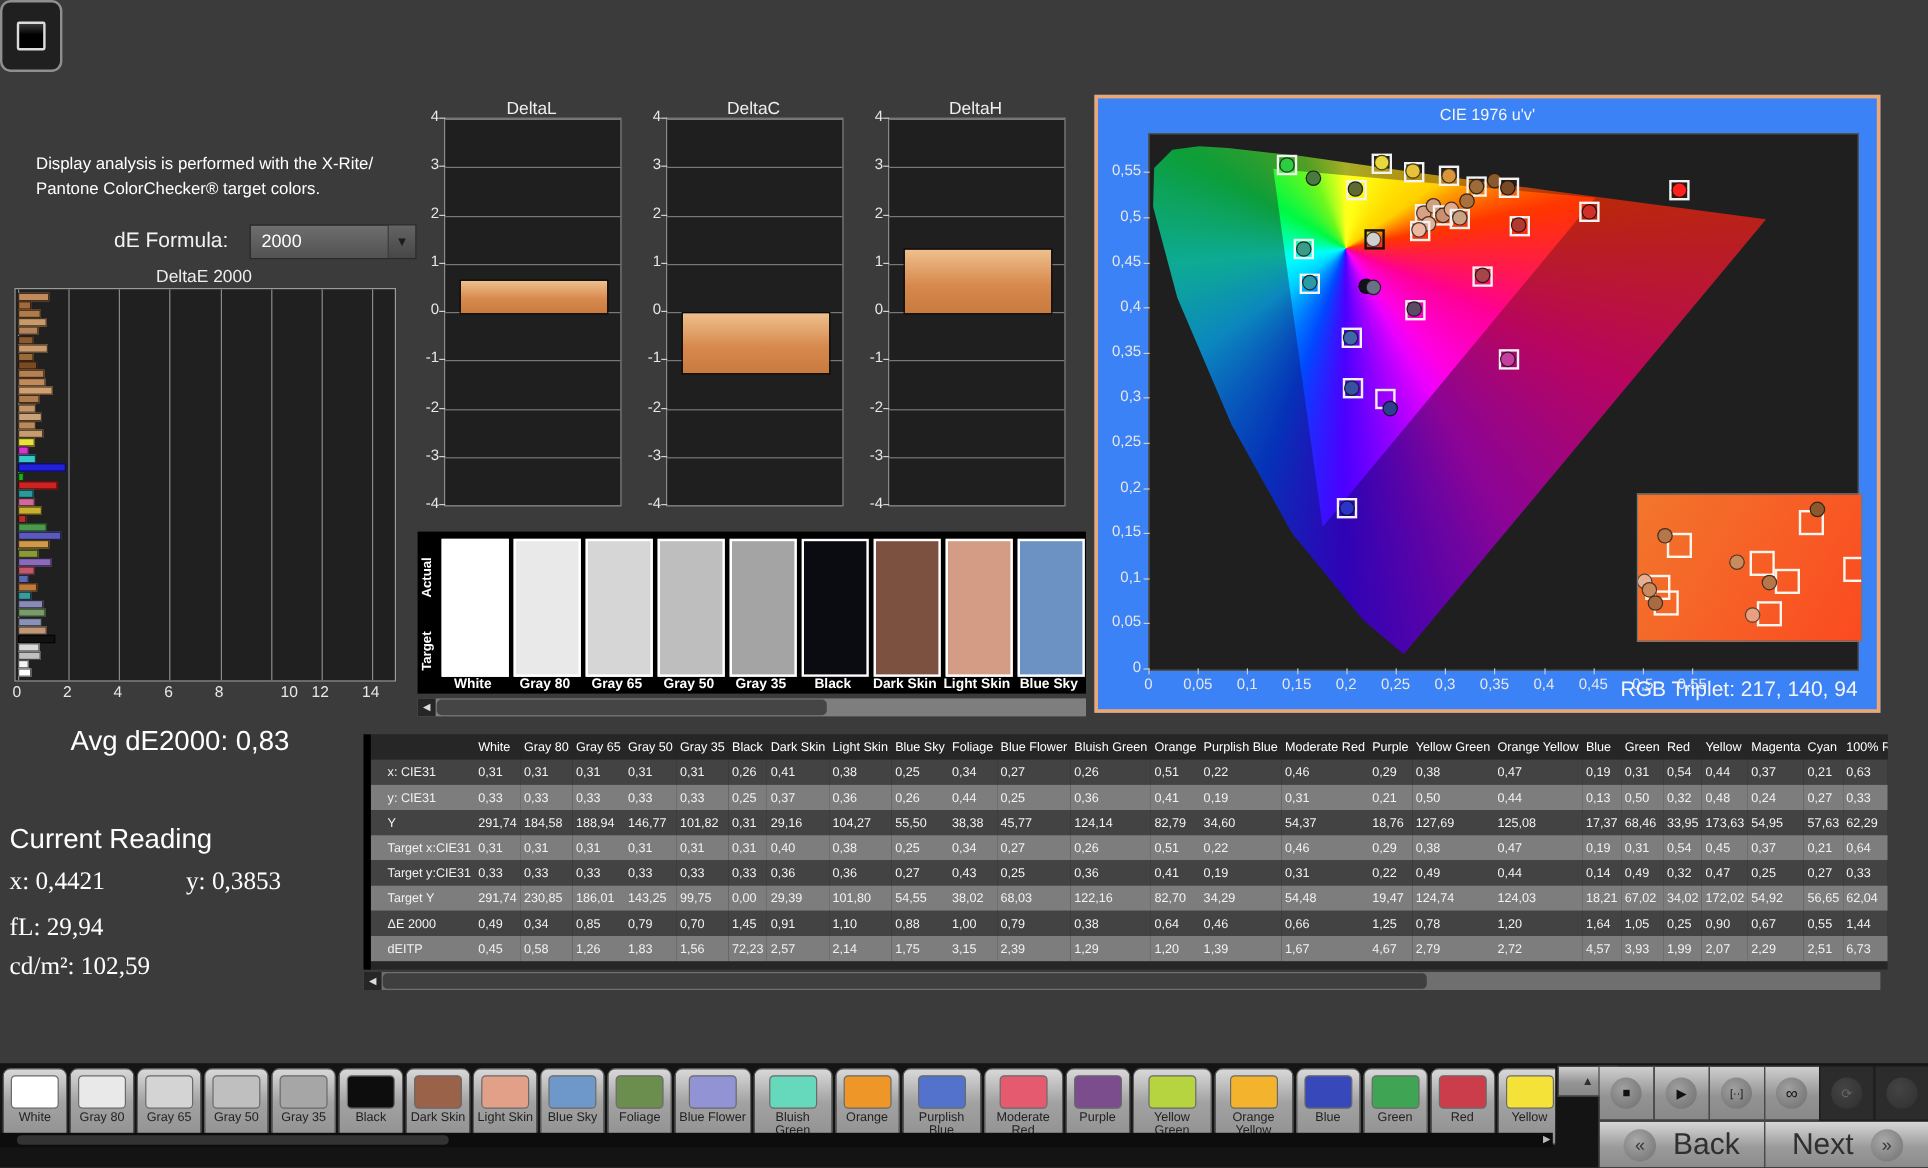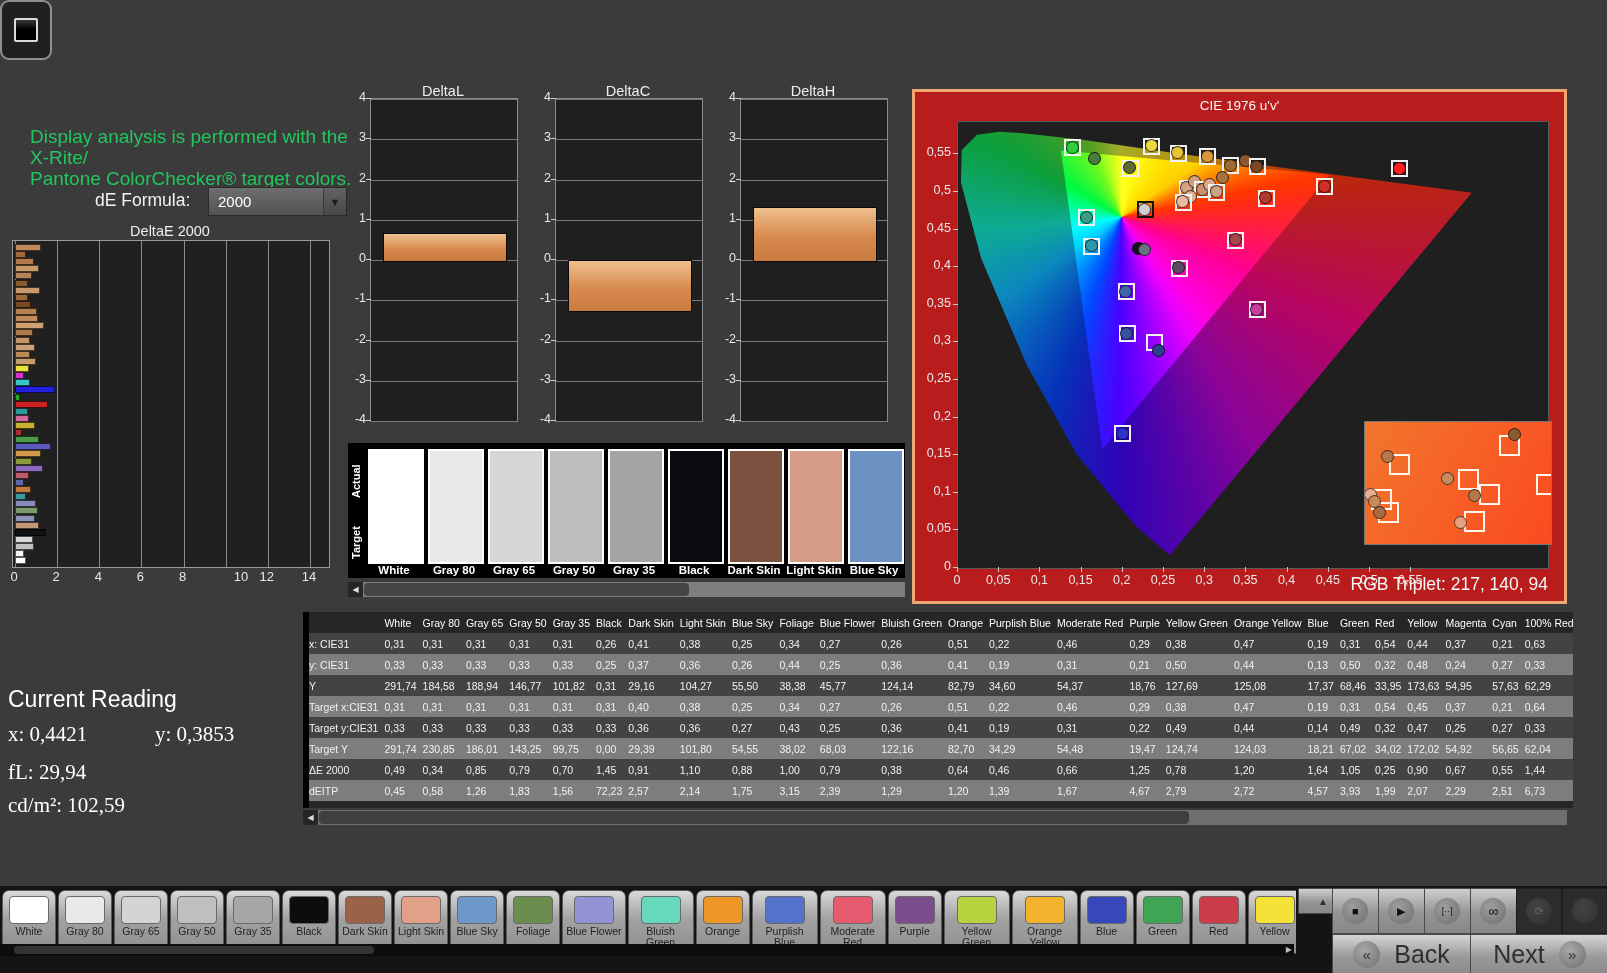--- a/index.html
+++ b/index.html
@@ -1,21 +1,21 @@
 <!DOCTYPE html>
 <html><head>
 <meta charset="utf-8">
 <style>
   html,body{margin:0;padding:0;background:#222;}
   #root{position:relative;width:1607px;height:973px;background:#3b3b3b;overflow:hidden;
         font-family:"Liberation Sans",sans-serif;color:#f2f2f2;}
   .abs{position:absolute;}
   
   #app-title{left:6px;top:64px;font-size:42px;color:#faf6ee;letter-spacing:.5px;}
-  #app-desc{left:30px;top:126px;width:330px;font-size:19px;line-height:21px;color:#22c55e;}
+  #app-desc{left:30px;top:126px;width:330px;font-size:14px;line-height:21px;color:#ffffff;}
   #formula-label{left:95px;top:190px;font-size:17.5px;}
   #formula-select{left:208px;top:187px;width:137px;height:27px;background:linear-gradient(#6e6e6e,#525252);
       border:1px solid #2a2a2a;display:flex;align-items:center;cursor:default;}
   #formula-select .val{flex:1;padding-left:9px;font-size:15px;color:#fff;}
   #formula-select .dd{width:22px;height:100%;display:flex;align-items:center;justify-content:center;
       background:linear-gradient(#636363,#474747);border-left:1px solid #3a3a3a;color:#1c1c1c;font-size:11px;}
   #deltae-title{left:12px;top:223px;width:316px;text-align:center;font-size:14.5px;color:#eee;}
   #deltae-plot{left:12px;top:240px;width:316px;height:326px;background:#202020;border:1px solid #9a9a9a;overflow:hidden;}
   .vline{position:absolute;top:0;bottom:0;width:1px;background:#8a8a8a;}
   .de-bar{position:absolute;height:5px;border:1px solid rgba(0,0,0,.65);}
@@ -33,21 +33,21 @@
   #swatch-panel{left:348px;top:443px;width:557px;height:135px;background:#000;overflow:hidden;}
   .rot-label{position:absolute;left:2px;width:16px;font-size:11px;font-weight:bold;color:#fff;
       writing-mode:vertical-rl;transform:rotate(180deg);text-align:center;}
   .mid-sw{position:absolute;top:6px;width:52px;height:111px;border:2px solid #fff;}
   .mid-sw-label{position:absolute;top:121px;width:58px;text-align:center;font-size:11.5px;font-weight:bold;color:#fff;white-space:nowrap;}
   .scrollbar{position:absolute;background:#7e7e7e;}
   .sb-arrow{position:absolute;top:0;width:15px;height:100%;background:#262626;color:#ddd;
       font-size:8px;display:flex;align-items:center;justify-content:center;}
   .sb-thumb{position:absolute;top:1px;bottom:1px;background:#454545;border-radius:4px;}
   
-  #cie-panel{left:912px;top:89px;width:649px;height:509px;background:#b91c1c;border:3px solid #eda772;}
+  #cie-panel{left:912px;top:79px;width:649px;height:509px;background:#3b82f6;border:3px solid #eda772;}
   #cie-title{position:absolute;top:6px;left:0;right:0;text-align:center;font-size:13.5px;color:#f5f5f5;}
   #cie-plot{position:absolute;left:42px;top:29px;width:590px;height:446px;background:#1f1f1f;border:1px solid #5a5a5a;}
   .gamut{position:absolute;left:0;top:0;width:590px;height:446px;
       background:conic-gradient(from 0deg at 27.7% 21.3%,
         #d8e020 0deg,#f0b000 55deg,#ff3000 78deg,#ff0080 115deg,#c000d0 150deg,
         #4000ff 180deg,#0040ff 200deg,#00b0ff 235deg,#00e0c0 265deg,#00d040 300deg,
         #60d020 335deg,#d8e020 360deg);}
   #gamut-base{filter:brightness(.78) saturate(.9);}
   #gamut-tri{filter:brightness(1.18) saturate(1.05);}
   .cie-ylab{position:absolute;width:34px;text-align:right;font-size:12.5px;color:#e8e8e8;}
@@ -62,21 +62,21 @@
   
   .stat{font-size:23px;color:#fff;}
   .stat2{font-size:21px;color:#fff;font-family:Liberation Serif, serif;}
   
   #data-table{left:303px;top:612px;width:1264px;height:196px;background:#262626;border-left:6px solid #000;overflow:hidden;}
   #data-table table{border-collapse:collapse;table-layout:auto;width:100%;font-size:10.5px;}
   #data-table th,#data-table td{padding:2px 3px;text-align:left;white-space:nowrap;font-weight:normal;height:17px;}
   #data-table thead tr{background:#262626;color:#fff;}
   #data-table tbody tr:nth-child(odd){background:#434343;}
   #data-table tbody tr:nth-child(even){background:#7d7d7d;}
-  #data-table td:first-child{padding-left:0;}
+  #data-table td:first-child{padding-left:14px;}
   
   #bottom-strip{left:0;top:886px;width:1607px;height:87px;background:#141414;}
   #palette-row{position:absolute;left:2px;top:4px;width:1294px;height:64px;display:flex;gap:2px;overflow:hidden;}
   .pal-btn{height:62px;min-width:46px;padding:0 3px;border-radius:7px;flex:0 0 auto;
       background:linear-gradient(#d9d9d9,#a2a2a2 45%,#8e8e8e);border:1px solid #5a5a5a;
       display:flex;flex-direction:column;align-items:center;cursor:pointer;}
   .pal-sw{width:38px;height:26px;margin:5px 0 2px;border-radius:4px;border:1px solid #6a6a6a;}
   .pal-label{font-size:10.5px;color:#1f1f1f;text-align:center;line-height:11px;max-width:58px;}
   #strip-scroll{left:0;top:944px;width:1294px;height:12px;background:#0d0d0d;}
   #strip-scroll .thumb{position:absolute;left:14px;top:2px;width:360px;height:8px;background:#333;border-radius:4px;}
@@ -430,20 +430,21 @@
         <div class="ins-ci" style="left: 75.84px; top: 50.12px; background: rgb(201, 138, 94);"></div>
         <div class="ins-ci" style="left: 102.81px; top: 67.2px; background: rgb(181, 118, 74);"></div>
         <div class="ins-ci" style="left: -1.35px; top: 65.98px; background: rgb(232, 176, 144);"></div>
         <div class="ins-ci" style="left: 3.3px; top: 72.69px; background: rgb(201, 138, 94);"></div>
         <div class="ins-ci" style="left: 7.95px; top: 83.67px; background: rgb(169, 106, 66);"></div>
         <div class="ins-ci" style="left: 88.86px; top: 94.04px; background: rgb(232, 160, 128);"></div>
       </div>
     <div id="rgb-triplet">RGB Triplet: 217, 140, 94</div>
   </div>
 
+  <div class="abs stat" style="left:0;top:604px;width:300px;text-align:center;">Avg dE2000: 0,83</div>
   <div class="abs stat" style="left:8px;top:686px;">Current Reading</div>
   <div class="abs stat2" style="left:8px;top:722px;">x: 0,4421</div>
   <div class="abs stat2" style="left:155px;top:722px;">y: 0,3853</div>
   <div class="abs stat2" style="left:8px;top:760px;">fL: 29,94</div>
   <div class="abs stat2" style="left:8px;top:793px;">cd/m²: 102,59</div>
 
   <div class="abs" id="data-table">
       <table>
         <thead>
           <tr>

